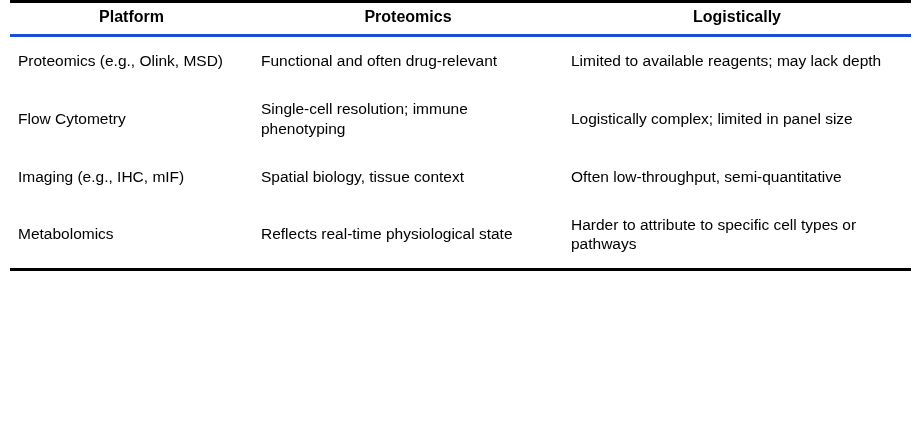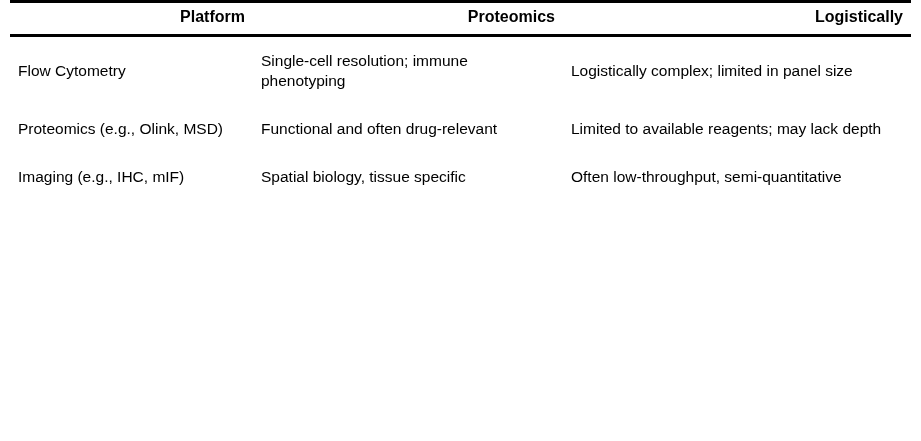--- a/index.html
+++ b/index.html
@@ -24,27 +24,27 @@
     margin: 0 10px;
     border-collapse: collapse;
     table-layout: fixed;
     font-size: 15.5px;
   }
   table.platform-table col.c1 { width: 243px; }
   table.platform-table col.c2 { width: 310px; }
   table.platform-table col.c3 { width: 348px; }
 
   thead th {
-    text-align: right;
+    text-align: center;
     font-weight: bold;
     font-size: 16px;
     padding: 4px 8px 8px 8px;
     vertical-align: top;
     border-top: 3px solid #000000;
-    border-bottom: 3px solid #000000;
+    border-bottom: 3px solid #1d4ed8;
     line-height: 1.2;
   }
   tbody td {
     text-align: left;
     vertical-align: middle;
     padding: 14px 8px 14px 8px;
     line-height: 1.28;
     font-size: 15.5px;
     border: none;
   }
@@ -69,46 +69,57 @@
     <thead>
       <tr>
         <th>Platform</th>
         <th>Proteomics</th>
         <th>Logistically</th>
       </tr>
     </thead>
     <tbody>
       <tr>
         <td>
+            <span class="cell-text">Proteomics (e.g., Olink, MSD)</span>
+          </td>
+        <td>
+            <span class="cell-text">Functional and often drug-relevant</span>
+          </td>
+        <td>
+            <span class="cell-text">Limited to available reagents; may lack depth</span>
+          </td>
+      </tr>
+      <tr>
+        <td>
             <span class="cell-text">Flow Cytometry</span>
           </td>
         <td>
             <span class="cell-text">Single-cell resolution; immune phenotyping</span>
           </td>
         <td>
             <span class="cell-text">Logistically complex; limited in panel size</span>
           </td>
       </tr>
       <tr>
         <td>
-            <span class="cell-text">Proteomics (e.g., Olink, MSD)</span>
-          </td>
-        <td>
-            <span class="cell-text">Functional and often drug-relevant</span>
-          </td>
-        <td>
-            <span class="cell-text">Limited to available reagents; may lack depth</span>
-          </td>
-      </tr>
-      <tr>
-        <td>
             <span class="cell-text">Imaging (e.g., IHC, mIF)</span>
           </td>
         <td>
-            <span class="cell-text">Spatial biology, tissue specific</span>
+            <span class="cell-text">Spatial biology, tissue context</span>
           </td>
         <td>
             <span class="cell-text">Often low-throughput, semi-quantitative</span>
+          </td>
+      </tr>
+      <tr class="last-row">
+        <td>
+            <span class="cell-text">Metabolomics</span>
+          </td>
+        <td>
+            <span class="cell-text">Reflects real-time physiological state</span>
+          </td>
+        <td>
+            <span class="cell-text">Harder to attribute to specific cell types or pathways</span>
           </td>
       </tr>
     </tbody>
   </table>
 </div>
 
 </body></html>

